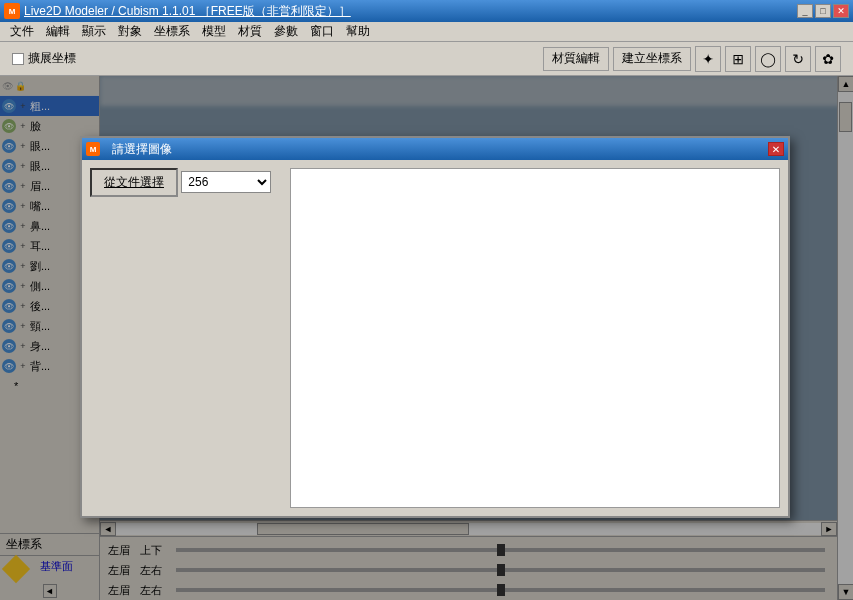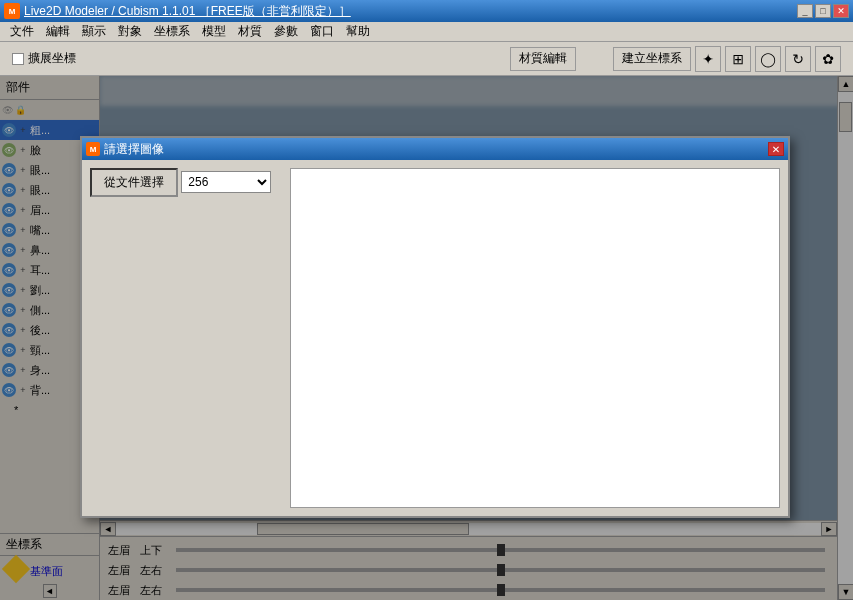--- a/index.html
+++ b/index.html
@@ -99,21 +99,20 @@
     .toolbar-spacer { flex: 1; }
     .toolbar-btn-text {
       padding: 3px 8px;
       background: #d4d0c8;
       border: 1px solid #999;
       cursor: pointer;
       font-size: 12px;
       height: 24px;
       display: flex;
       align-items: center;
-      margin-left: 33px;
     }
     .toolbar-icon-btn {
       width: 26px;
       height: 26px;
       background: #d4d0c8;
       border: 1px solid #999;
       cursor: pointer;
       display: flex;
       align-items: center;
       justify-content: center;
@@ -294,20 +293,21 @@
       min-height: 340px;
     }
     .from-file-btn {
       background: #d4d0c8;
       border: 2px inset #888;
       padding: 4px 12px;
       cursor: pointer;
       font-size: 12px;
       display: inline-block;
       margin-bottom: 12px;
+      text-decoration: underline;
     }
     .preview-label {
       font-size: 12px;
       margin-bottom: 4px;
     }
     .preview-select {
       width: 90px;
       height: 22px;
       border: 1px solid #888;
       background: white;
@@ -415,23 +415,20 @@
   <div class="toolbar-icon-btn">✦</div>
   <div class="toolbar-icon-btn">⊞</div>
   <div class="toolbar-icon-btn">◯</div>
   <div class="toolbar-icon-btn">↻</div>
   <div class="toolbar-icon-btn">✿</div>
 </div>
 
 <div class="main-area" style="position:relative; height: 524px;">
 
   <div class="left-panel">
-    <div class="panel-header">
-      <span>部件</span>
-    </div>
     <div class="panel-list">
 
       <div style="display:flex; align-items:center; height:20px; padding:0 2px; gap:2px; border-bottom:1px solid #ccc;">
         <span style="font-size:9px; color:#888;">👁</span>
         <span style="font-size:9px; color:#888;">🔒</span>
         <span style="font-size:9px; color:#888; flex:1;"></span>
       </div>
 
       <div class="panel-list-item selected">
         <div class="eye-icon">👁</div>
@@ -520,21 +517,21 @@
     <div class="scroll-track">
       <div class="scroll-thumb"></div>
     </div>
     <div class="scroll-arrow">▼</div>
   </div>
 
   <div style="position:absolute; bottom:0; left:0; width:100px; background:#d4d0c8; border-top:1px solid #999; border-right:1px solid #999;">
     <div class="coords-header">
       <span>坐標系</span>
     </div>
-    <div style="padding:3px 6px; display:flex; align-items:flex-end; gap:4px;">
+    <div style="padding:3px 6px; display:flex; align-items:flex-start; gap:14px;">
       <div class="nav-diamond"></div>
       <span style="font-size:11px; color:#0000cc;">基準面</span>
     </div>
 
     <div style="display:flex; justify-content:center; padding:2px;">
       <div style="width:14px; height:14px; background:#d4d0c8; border:1px solid #888; display:flex; align-items:center; justify-content:center; font-size:9px; cursor:pointer;">◄</div>
     </div>
   </div>
 
   <div style="position:absolute; bottom:0; left:100px; right:16px; background:#d4d0c8; border-top:1px solid #999; height:80px;">
@@ -573,21 +570,21 @@
   </div>
 
   <div class="overlay">
     <div class="dialog">
 
       <div class="dialog-title-bar">
         <div class="dialog-title-left">
           <div class="dialog-title-icon">
             <span>M</span>
           </div>
-          <span style="color:white; font-size:12px;">請選擇圖像</span>
+          <span style="color:white; font-size:12px;margin-left:8px;">請選擇圖像</span>
         </div>
         <div class="dialog-close">✕</div>
       </div>
 
       <div class="dialog-body">
         <div class="dialog-left">
           <button class="from-file-btn">從文件選擇</button>
           <select class="preview-select">
             <option>64</option>
             <option>128</option>

